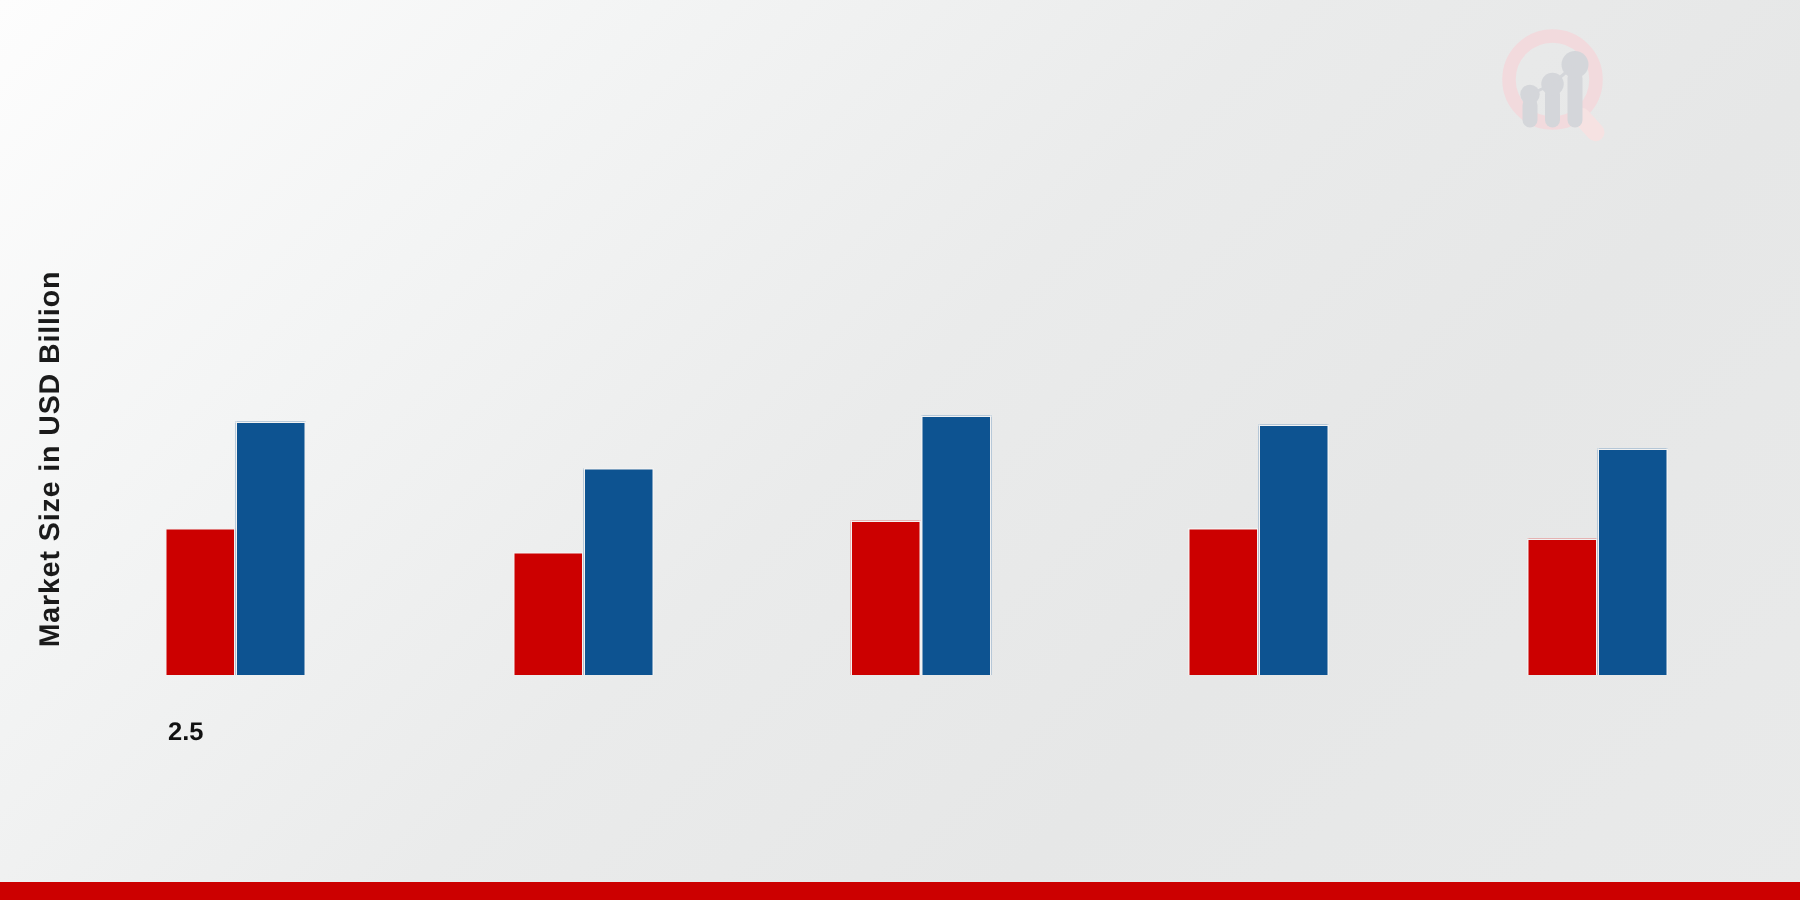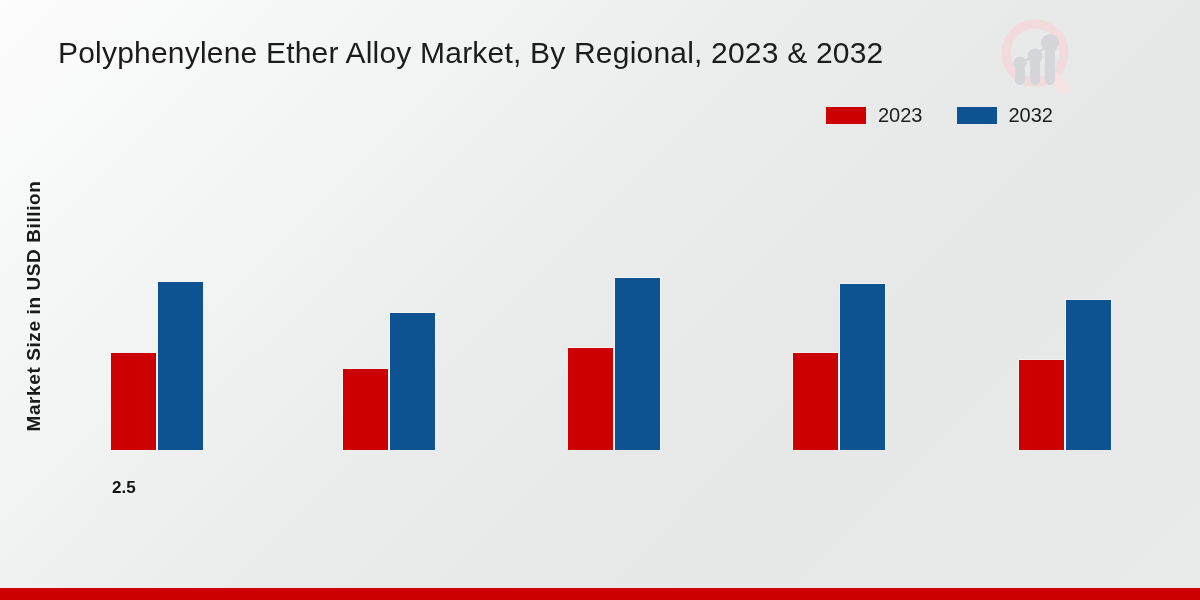--- a/index.html
+++ b/index.html
@@ -155,32 +155,21 @@
         <rect x="35" y="40" width="10" height="27" rx="5"></rect>
         <rect x="50" y="29" width="10" height="38" rx="5"></rect>
         <circle cx="25" cy="45" r="6.5"></circle>
         <circle cx="40" cy="38" r="7.5"></circle>
         <circle cx="55" cy="25" r="9"></circle>
         <path d="M25 45 L40 38 L55 25" stroke="#d4d6da" stroke-width="2" fill="none"></path>
       </g>
     </svg>
   </div>
 
-  <div class="chart-title">Polyphenylene Ether Alloy Market, By Regional, 2023 &amp; 2032</div>
-
-  <div class="legend">
-    <div class="legend-item">
-      <span class="legend-swatch bar-2023"></span>
-      <span class="legend-label">2023</span>
-    </div>
-    <div class="legend-item">
-      <span class="legend-swatch bar-2032"></span>
-      <span class="legend-label">2032</span>
-    </div>
-  </div>
+
 
   <div class="ylabel">Market Size in USD Billion</div>
 
   <div class="plot">
 
     <div id="groups-host">
         <div class="bar-value" style="left: 72px; top: 328px;">2.5</div>
         <div class="group" style="left: 70px;">
           <div class="bars" style="bottom: 0px;">
             <div class="bar bar-2023" title="2023: 2.5" style="height: 98px; background: rgb(204, 0, 0);"></div>

